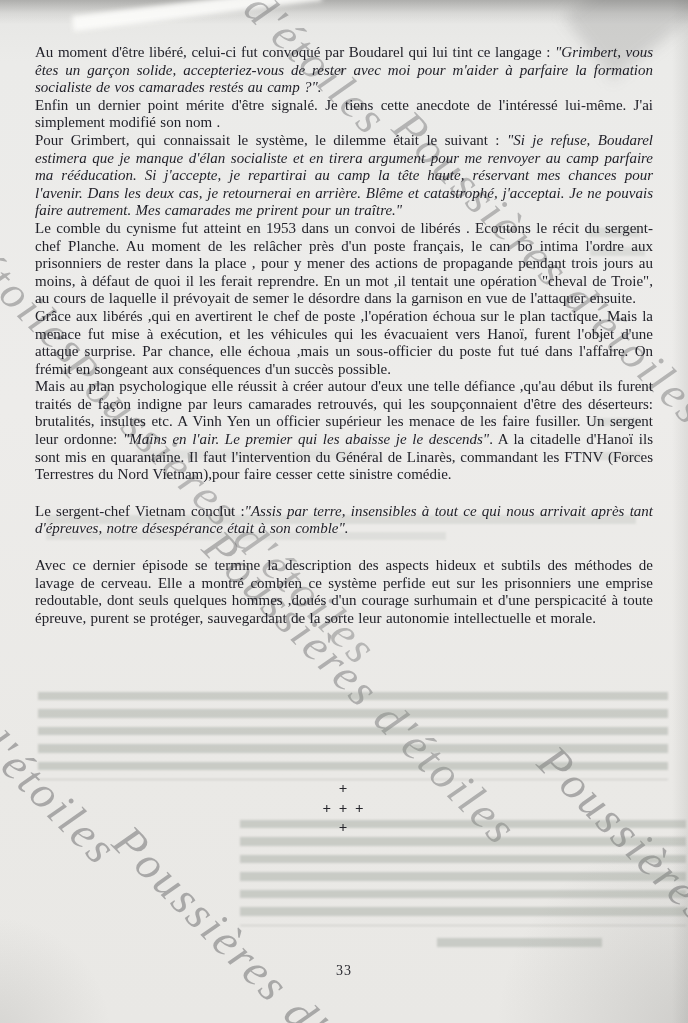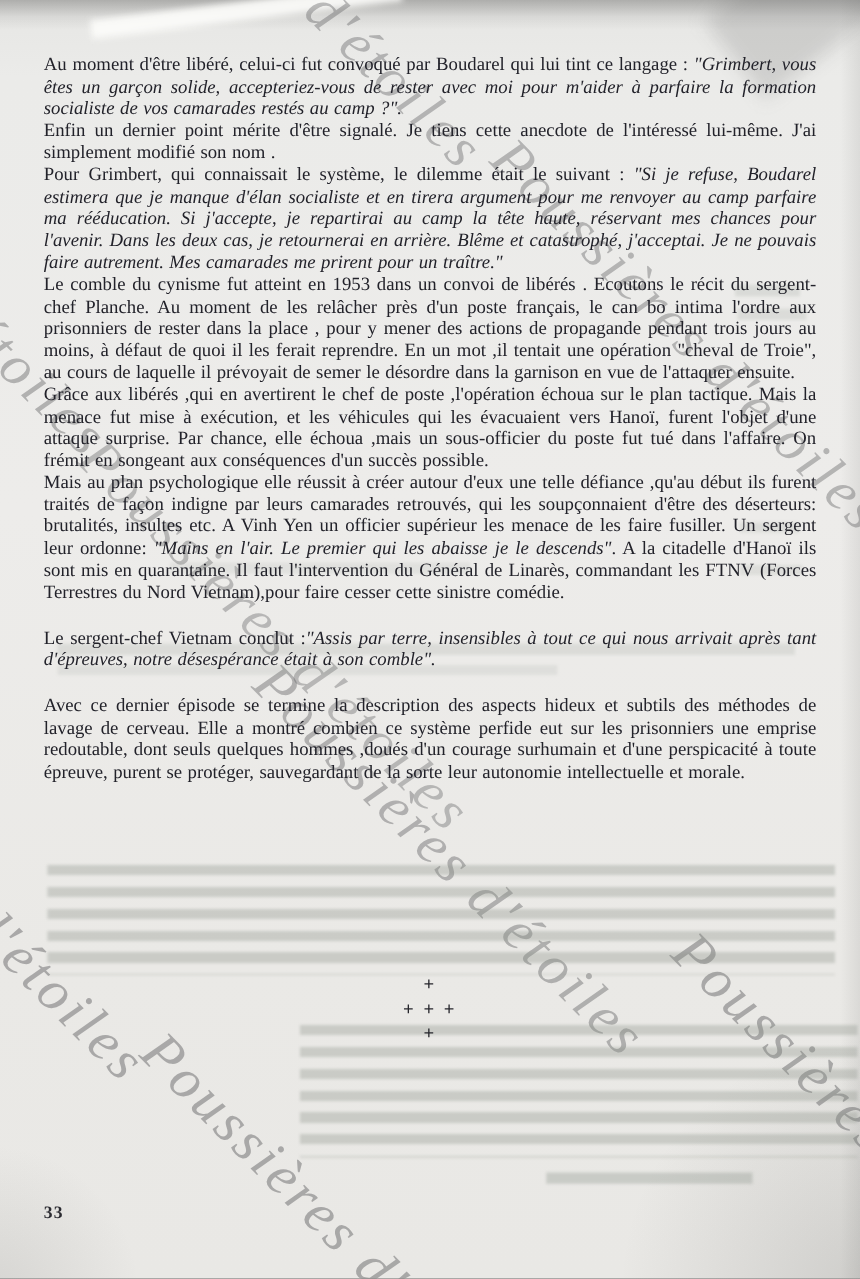--- a/index.html
+++ b/index.html
@@ -46,21 +46,21 @@
     text-align:justify;word-spacing:0.6px;}
   .text-block p{margin:0;padding:0;}
   .text-block p.gap{margin-top:19px;}
   .seg[data-style="italic"]{font-style:italic;}
 
   .separator{position:absolute;left:35px;top:779px;width:618px;
     text-align:center;font-size:15px;font-weight:600;line-height:19.5px;color:#26262c;}
   .separator div{letter-spacing:2px;}
 
   .page-number{position:absolute;left:35px;top:963px;width:618px;
-    font-size:14px;font-weight:700;letter-spacing:1px;color:#2a2a30;}
+    text-align:center;font-size:14px;font-weight:400;letter-spacing:1px;color:#2a2a30;}
 </style>
 </head>
 <body>
 
 <div class="page">
 
   <div class="shade-top"></div>
   <div class="fold-streak"></div>
   <div class="corner-tr"></div>
   <div class="edge-right"></div>

